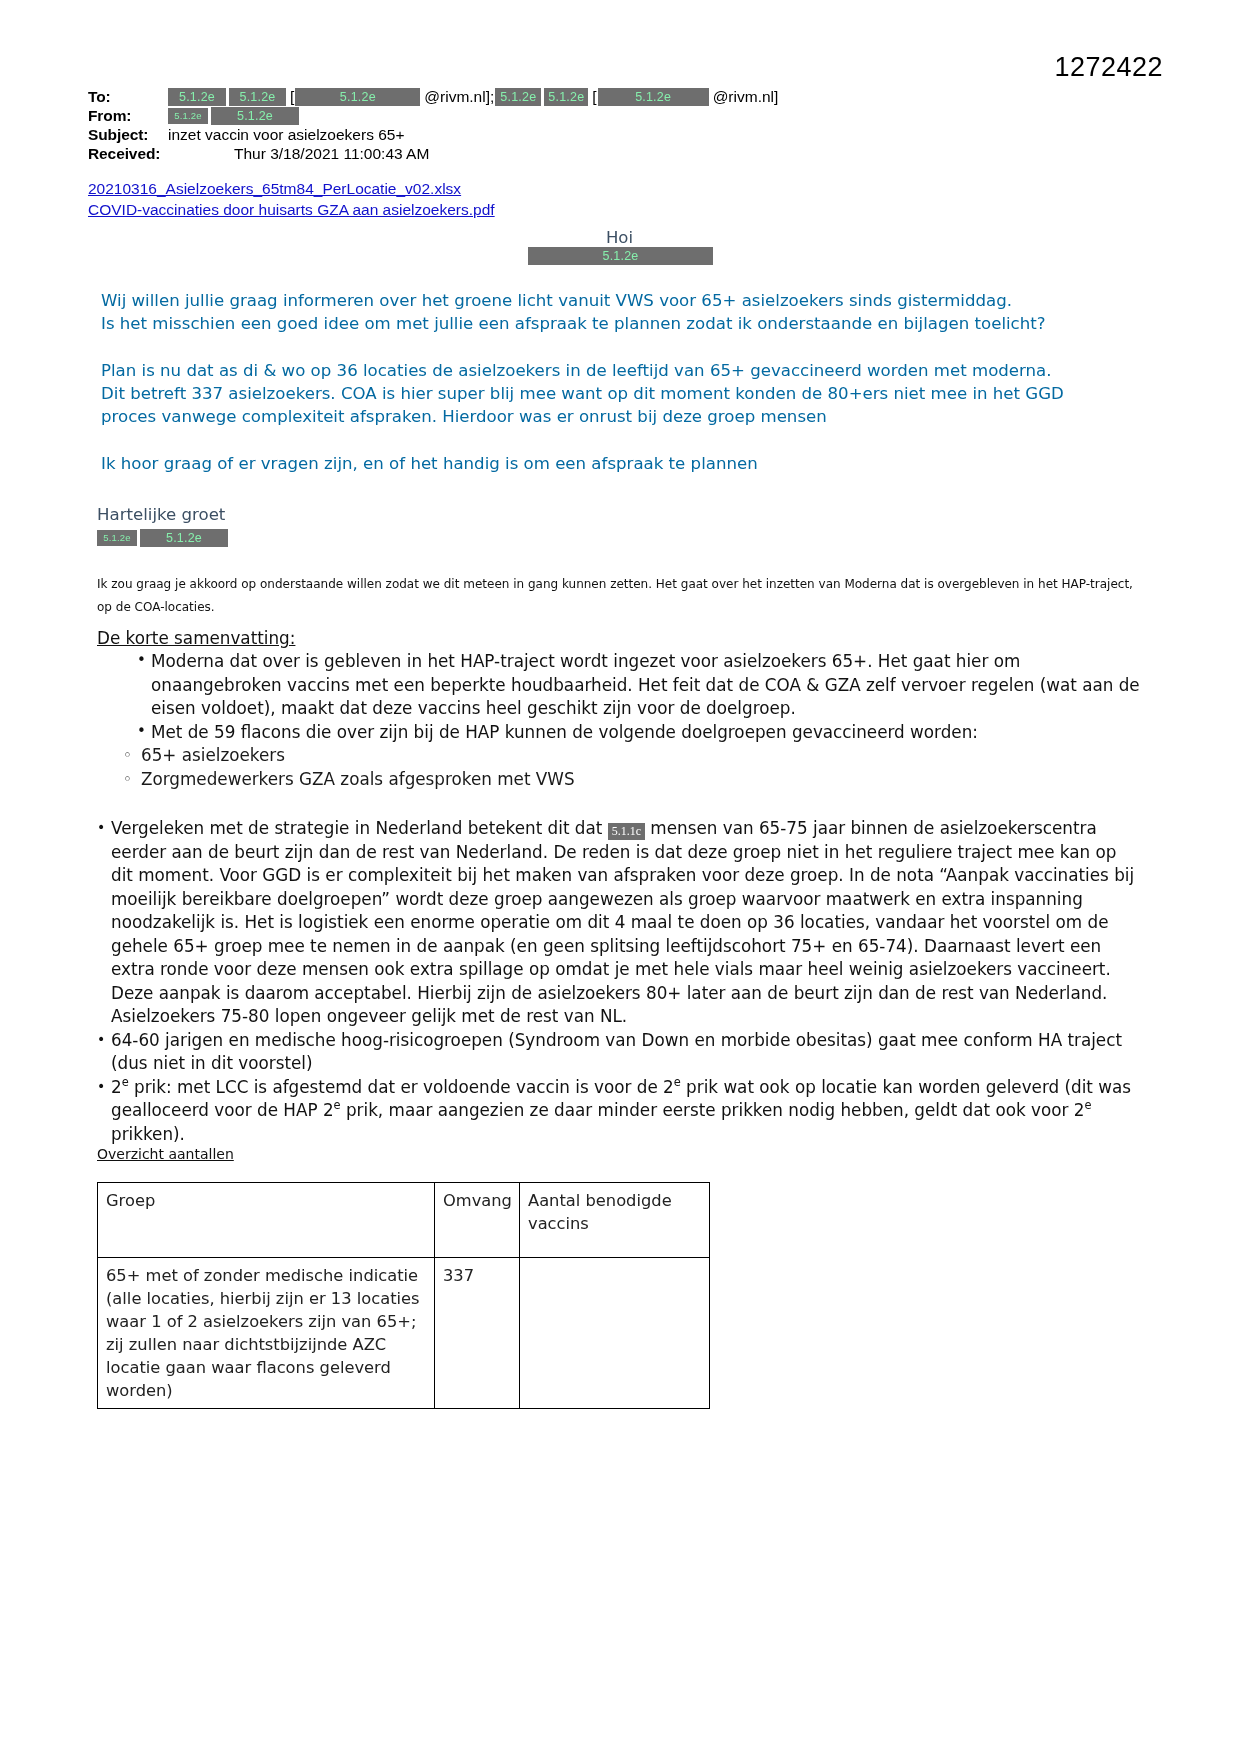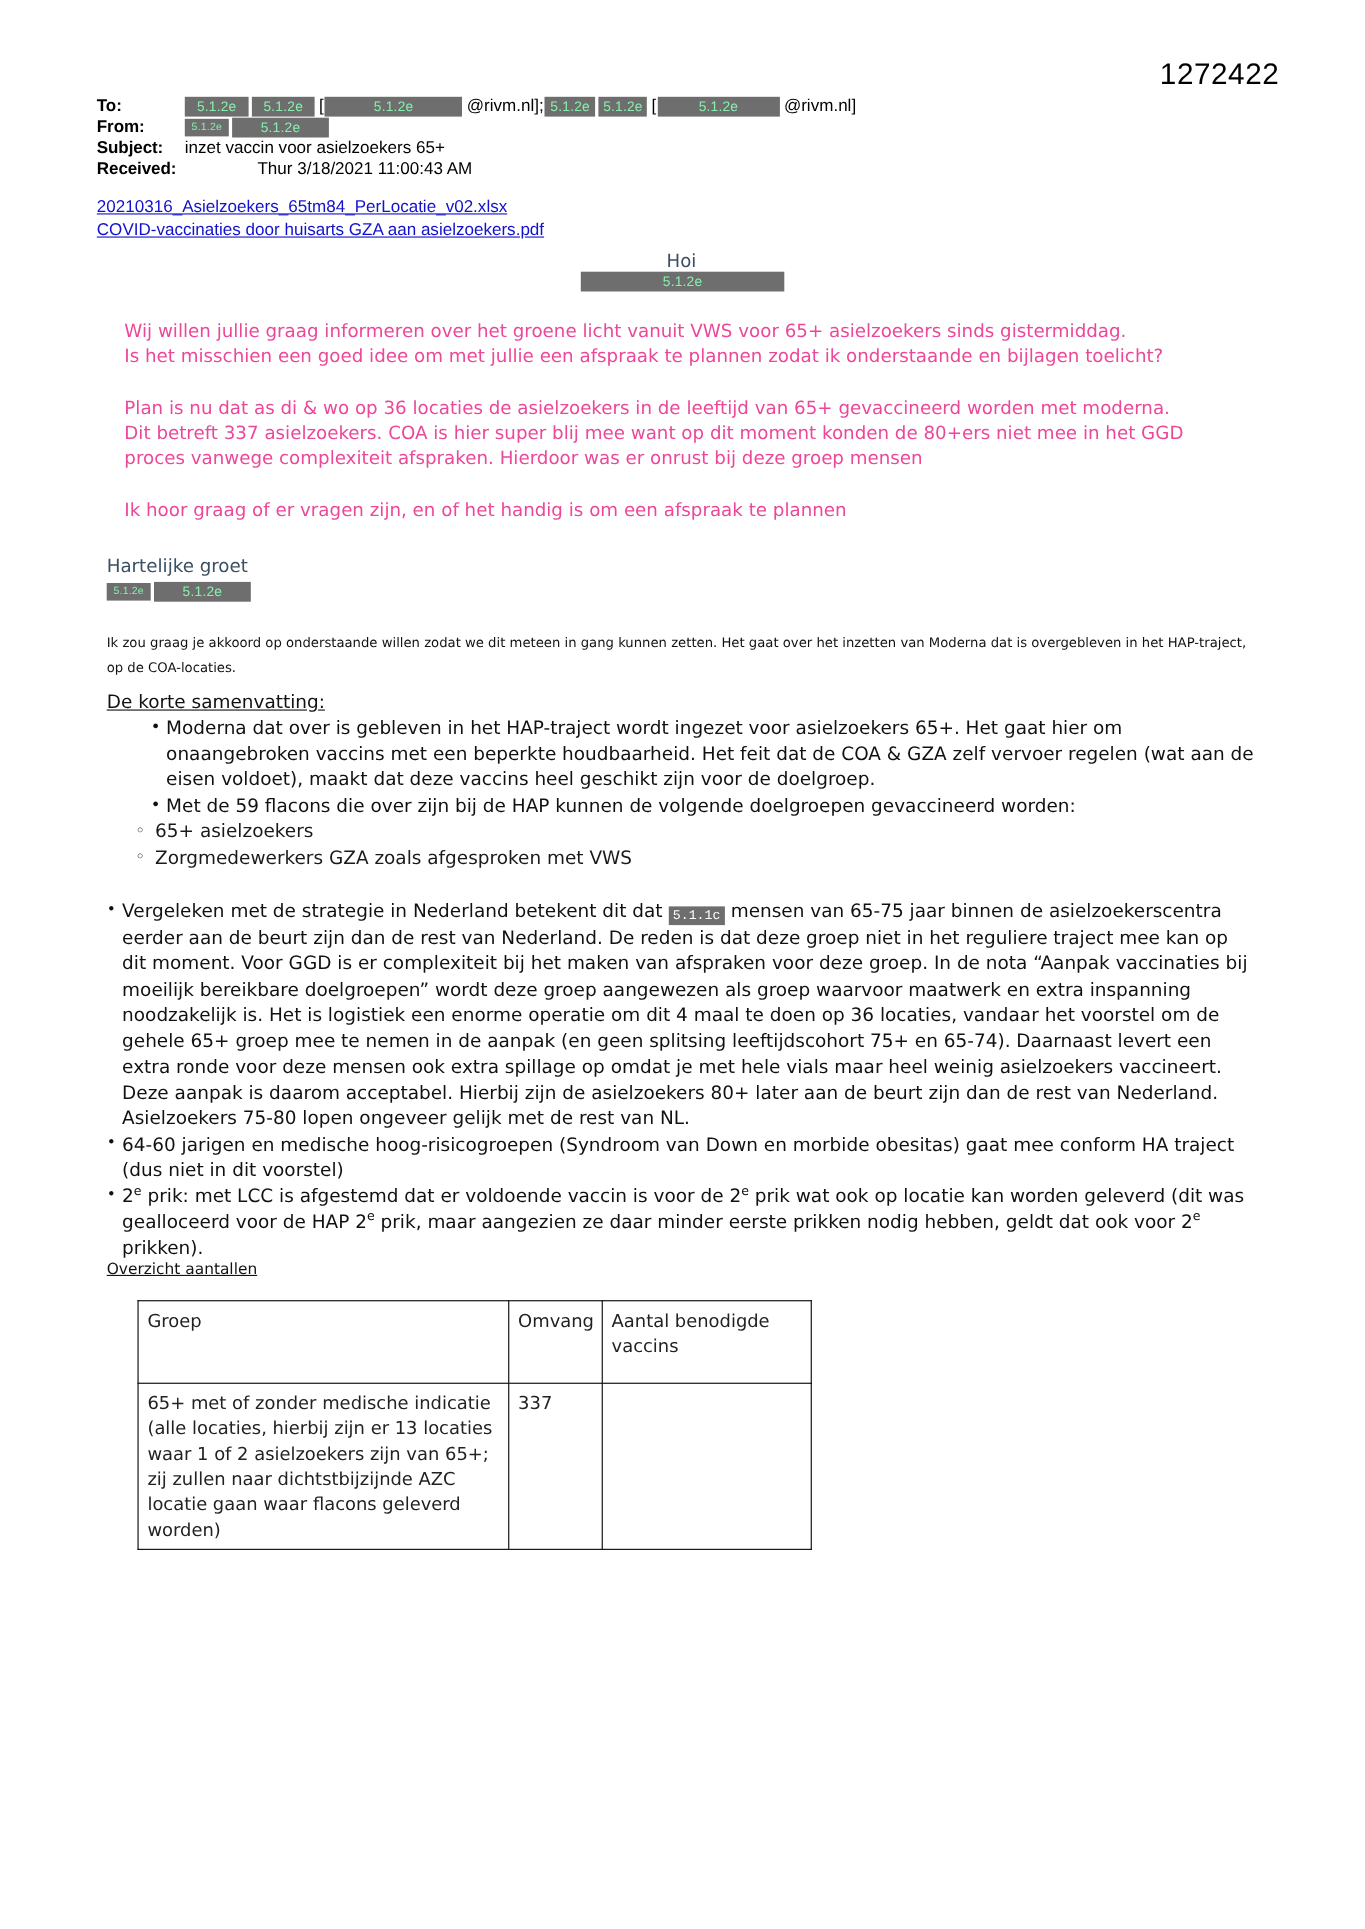--- a/index.html
+++ b/index.html
@@ -108,24 +108,24 @@
     display: flex;
     align-items: center;
     font-size: 16.5px;
     color: #3c4f63;
     margin-bottom: 6px;
     flex-direction: column;
   }
   .greet-line .redact { margin-left: 2px; }
 
   p.blue {
-    color: #ec4899;
+    color: #0369a1;
     font-size: 16.6px;
     line-height: 23px;
-    margin: 16px;
+    margin: 4px;
   }
   p.blue.sp { margin-top: 24px; }
 
   .sig {
     color: #3c4f63;
     font-size: 16.6px;
     line-height: 23px;
     margin-top: 28px;
   }
   .sig-redacts { margin-top: 3px; display: flex; align-items: center; }
@@ -198,21 +198,21 @@
     left: 0;
     top: -1px;
     font-size: 14px;
   }
   .spacer-lg { height: 26px; }
 
   .redact-inline {
     display: inline-block;
     background: #6e6e6e;
     color: #fff;
-    font-family: Liberation Mono, monospace;
+    font-family: Liberation Serif, serif;
     font-size: 12px;
     line-height: 17px;
     height: 17px;
     padding: 0 4px;
     vertical-align: baseline;
     position: relative;
     top: 1px;
   }
 
   sup { font-size: 0.68em; vertical-align: super; line-height: 0; }
@@ -221,21 +221,20 @@
   .tbl-title {
     text-decoration: underline;
     font-size: 14px;
     color: #111;
   }
   table.overview {
     margin-top: 20px;
     border-collapse: collapse;
     width: 612px;
     table-layout: fixed;
-    margin-left: 28px;
   }
   table.overview td {
     border: 1px solid #000;
     vertical-align: top;
     padding: 6px 7px 6px 8px;
     font-size: 16.3px;
     line-height: 23px;
     color: #222;
   }
   .col-groep { width: 337px; }

